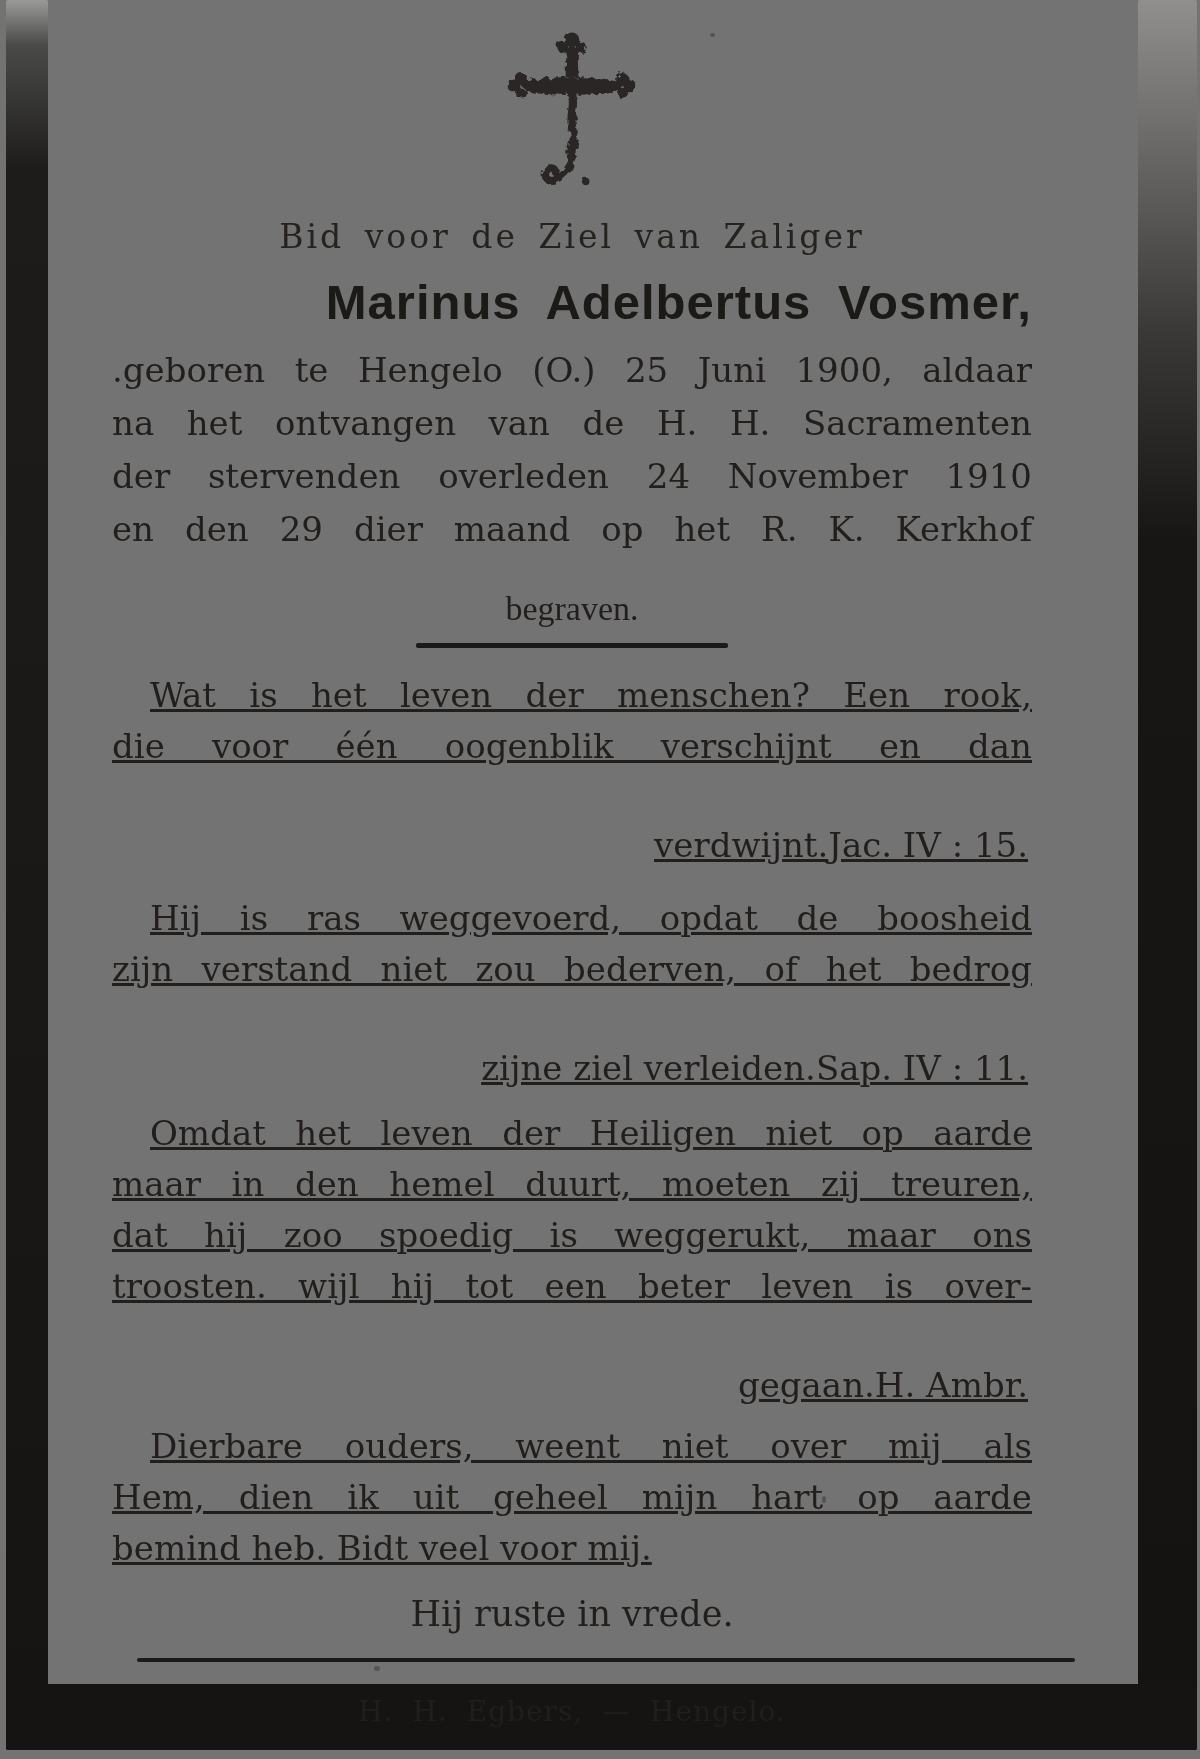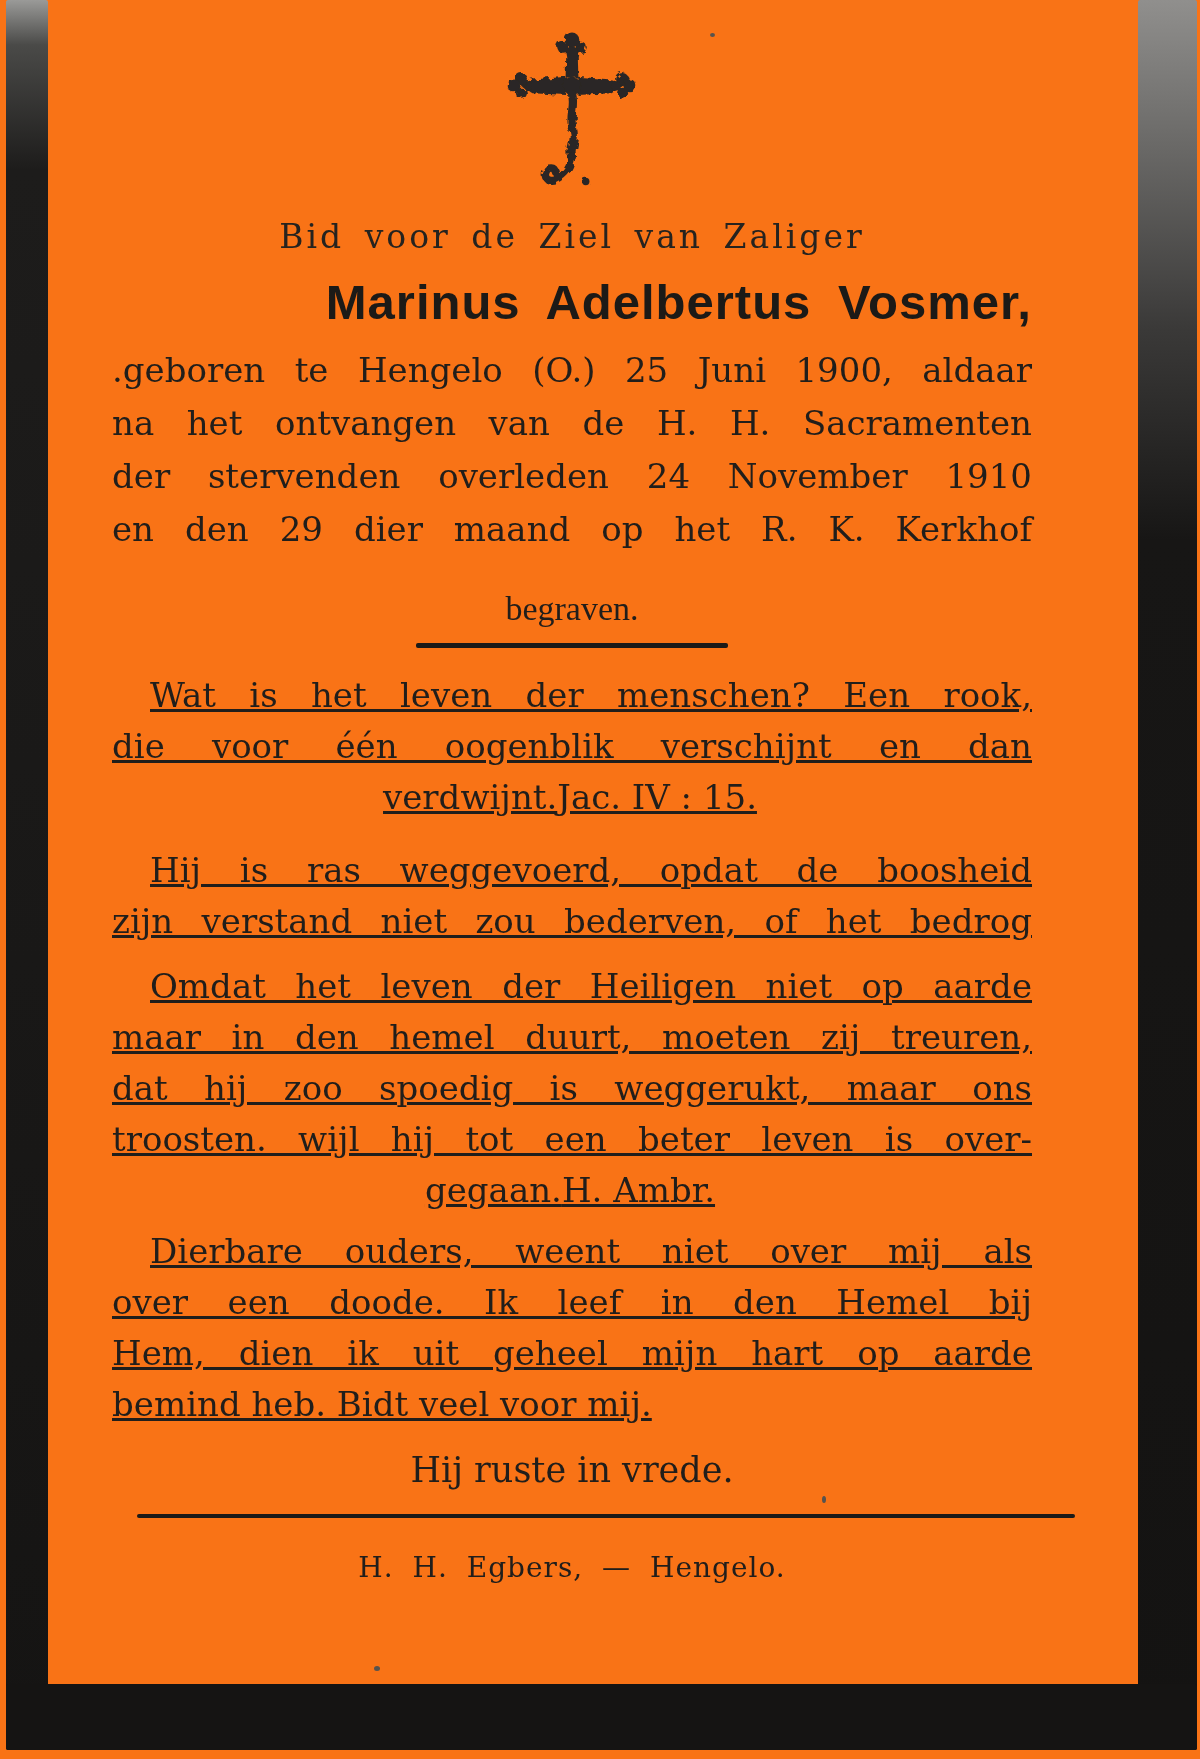--- a/index.html
+++ b/index.html
@@ -5,21 +5,21 @@
   html, body { margin: 0; padding: 0; }
   body {
     width: 1200px; height: 1759px;
     background: #ffffff;
     font-family: "DejaVu Serif", serif;
     color: #211e1b;
     position: relative;
   }
   .card {
     position: absolute; inset: 0;
-    background: #f97316;
+    background: #737373;
     overflow: hidden;
   }
   
   .band { position: absolute; }
   .band-left {
     left: 6px; top: 0; bottom: 9px; width: 42px;
     background: linear-gradient(180deg, #9a9a98 0px, #4a4a48 45px, #1d1c1b 170px, #151413 100%);
     border-radius: 2px;
   }
   .band-right {
@@ -60,21 +60,21 @@
   .divider-short {
     width: 312px; height: 5px; background: #1b1a18;
     margin: 8px auto 0 auto; border-radius: 2px;
   }
   .quote { font-size: 34px; line-height: 51px; text-decoration: underline; }
   .q1 { margin-top: 22px; }
   .q2 { margin-top: 22px; }
   .q3 { margin-top: 14px; }
   .q4 { margin-top: 10px; }
   .quote .first { text-indent: 38px; }
-  .cite-line { display: flex; justify-content: center; }
+  .cite-line { display: flex; justify-content: flex-end; margin-top: 48px; }
   .cite-line .cite { padding-right: 4px; }
   .closing { margin-top: 15px; text-align: center; font-size: 35px; line-height: 51px; }
   .divider-wide {
     height: 4px; background: #1b1a18;
     margin: 18px 0 0 25px; width: 938px; border-radius: 2px;
   }
   .printer {
     margin-top: 26px; text-align: center;
     font-size: 28px; line-height: 48px;
     letter-spacing: 1px; word-spacing: 9px;
@@ -158,36 +158,39 @@
       <div class="just">die voor één oogenblik verschijnt en dan</div>
       <div class="cite-line">
         <span>verdwijnt.</span>
         <span class="cite">Jac. IV : 15.</span>
       </div>
     </div>
 
     <div class="quote q2">
       <div class="just first">Hij is ras weggevoerd, opdat de boosheid</div>
       <div class="just">zijn verstand niet zou bederven, of het bedrog</div>
+      <div class="cite-line">
+        <span>zijne ziel verleiden.</span>
+        <span class="cite">Sap. IV : 11.</span>
+      </div>
     </div>
 
     <div class="quote q3">
       <div class="just first">Omdat het leven der Heiligen niet op aarde</div>
       <div class="just">maar in den hemel duurt, moeten zij treuren,</div>
       <div class="just">dat hij zoo spoedig is weggerukt, maar ons</div>
       <div class="just">troosten. wijl hij tot een beter leven is over-</div>
       <div class="cite-line">
         <span>gegaan.</span>
         <span class="cite">H. Ambr.</span>
       </div>
     </div>
 
     <div class="quote q4">
       <div class="just first">Dierbare ouders, weent niet over mij als</div>
-      <div class="just">over een doode. Ik leef in den Hemel bij</div>
       <div class="just">Hem, dien ik uit geheel mijn hart op aarde</div>
       <div>bemind heb. Bidt veel voor mij.</div>
     </div>
 
     <div class="closing">Hij ruste in vrede.</div>
 
     <div class="divider-wide"></div>
 
     <div class="printer">H. H. Egbers, — Hengelo.</div>
 

